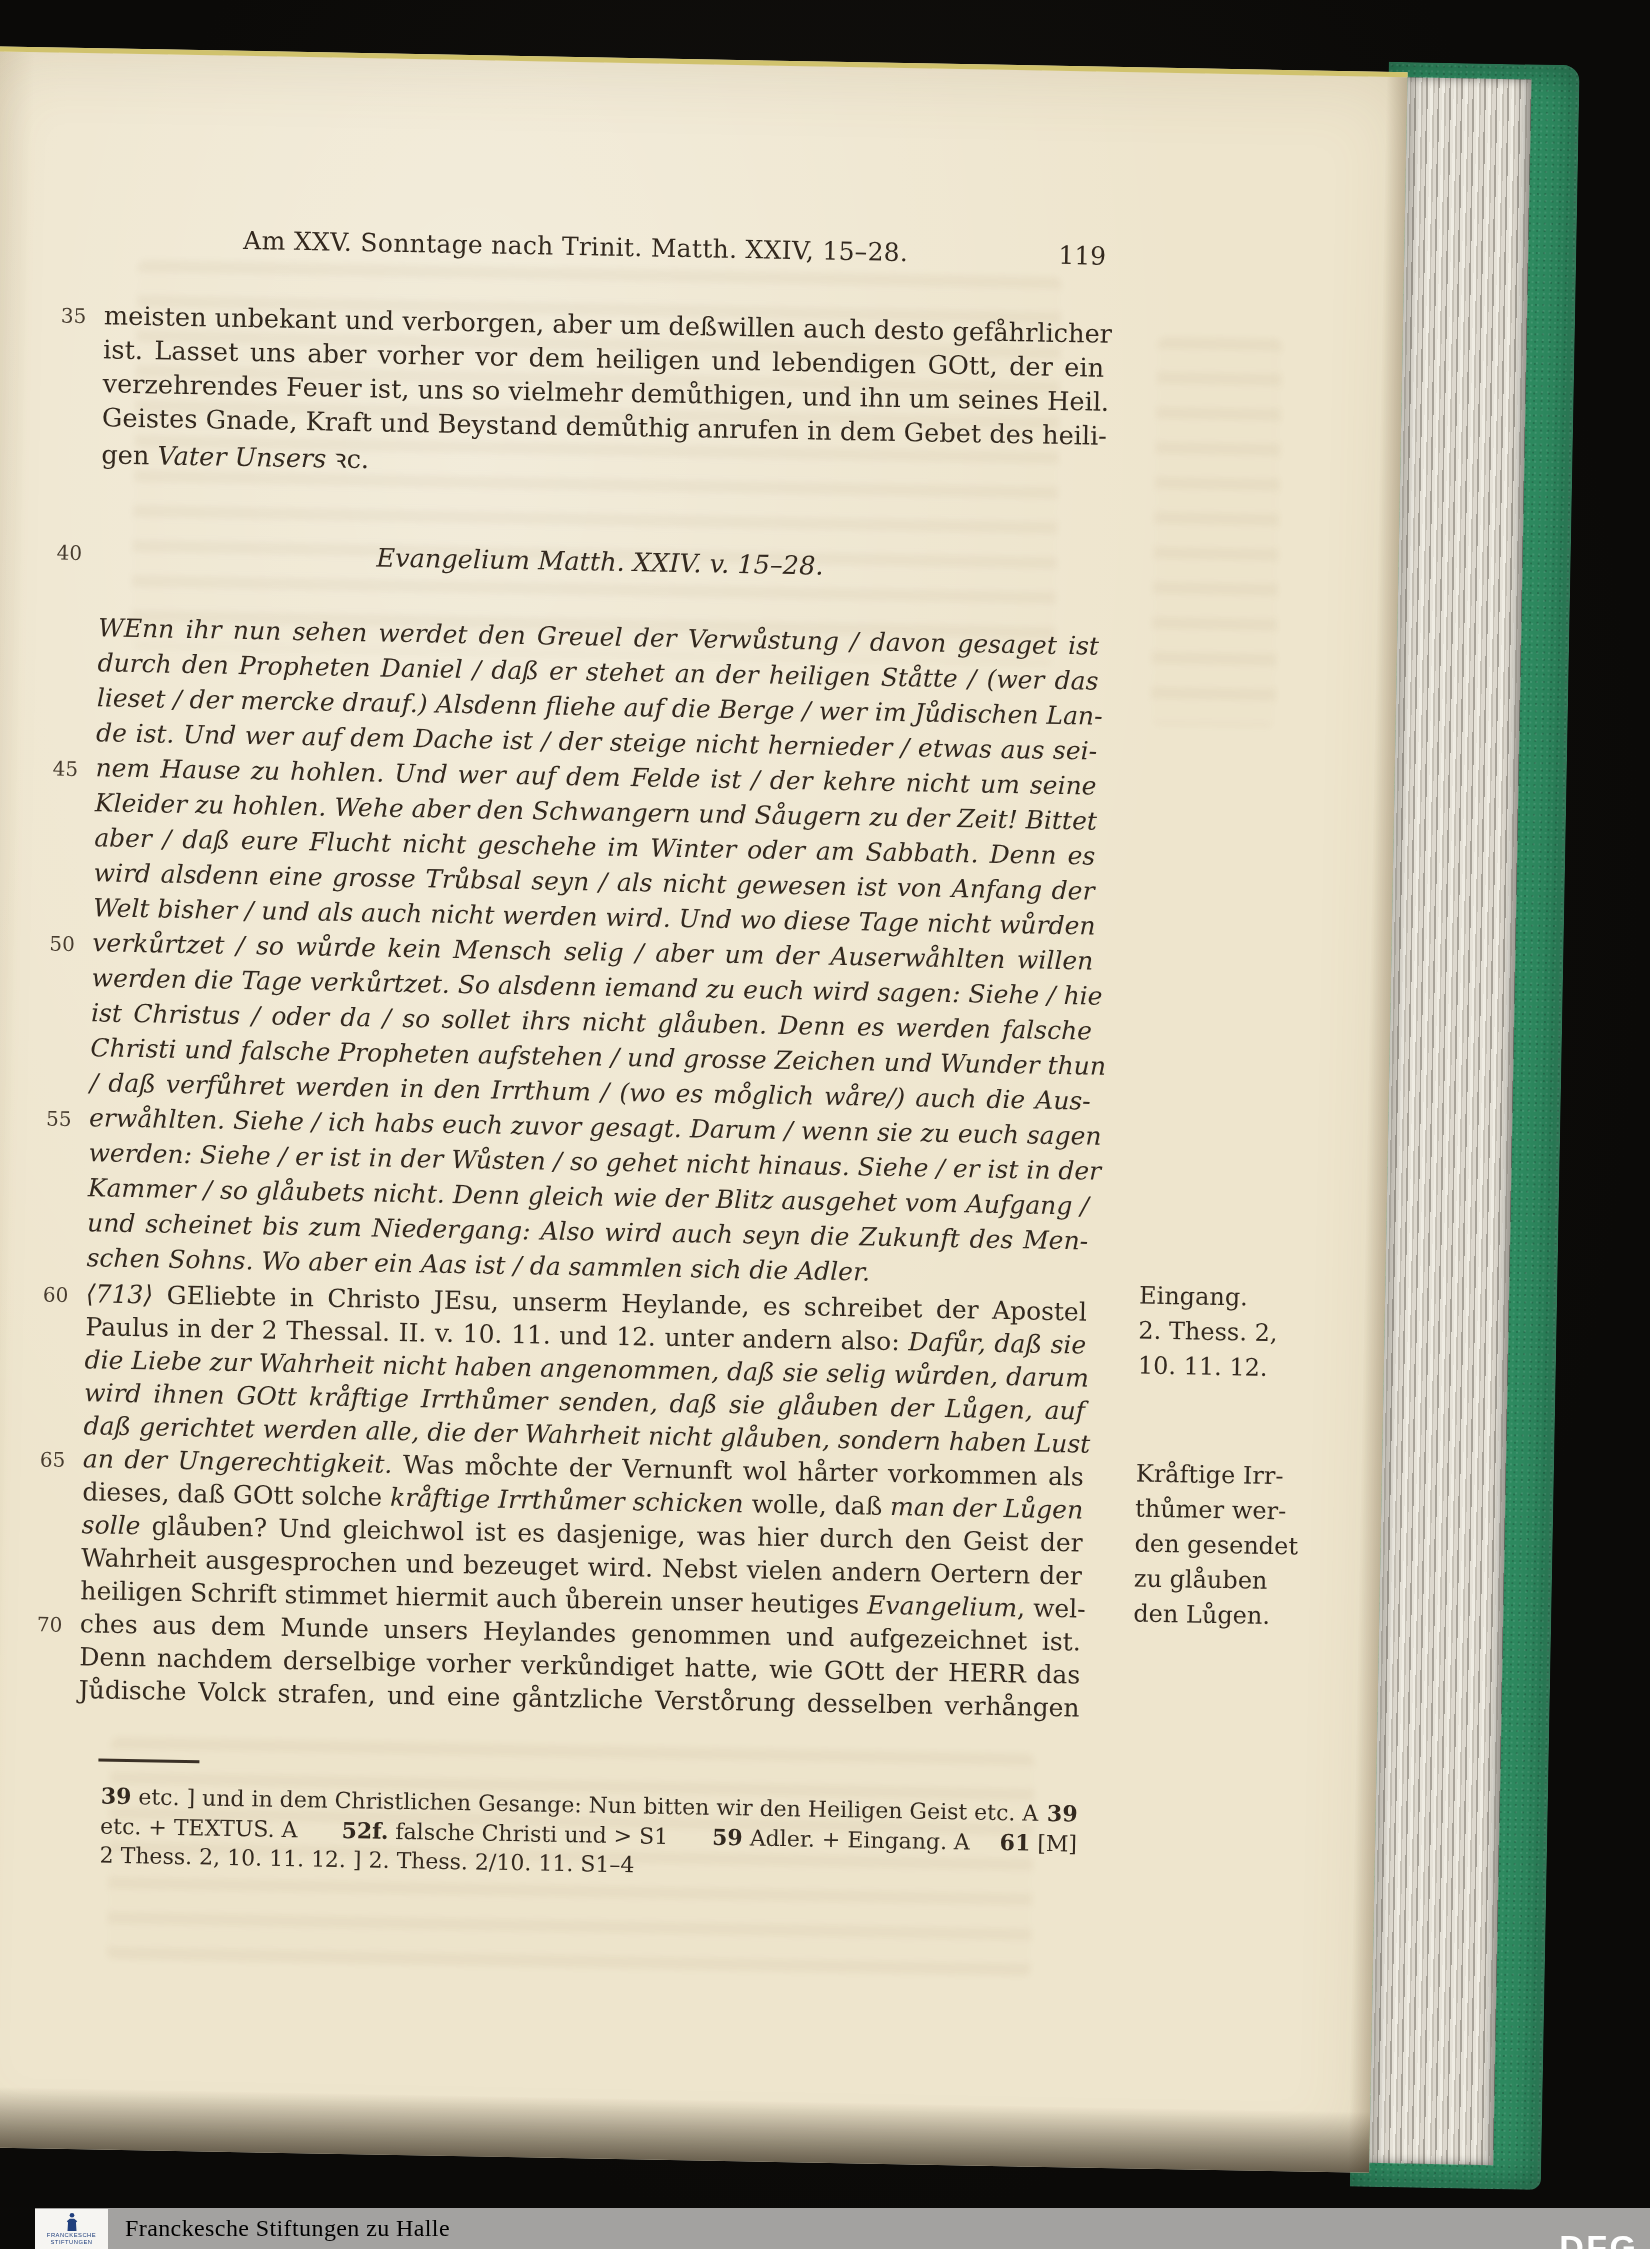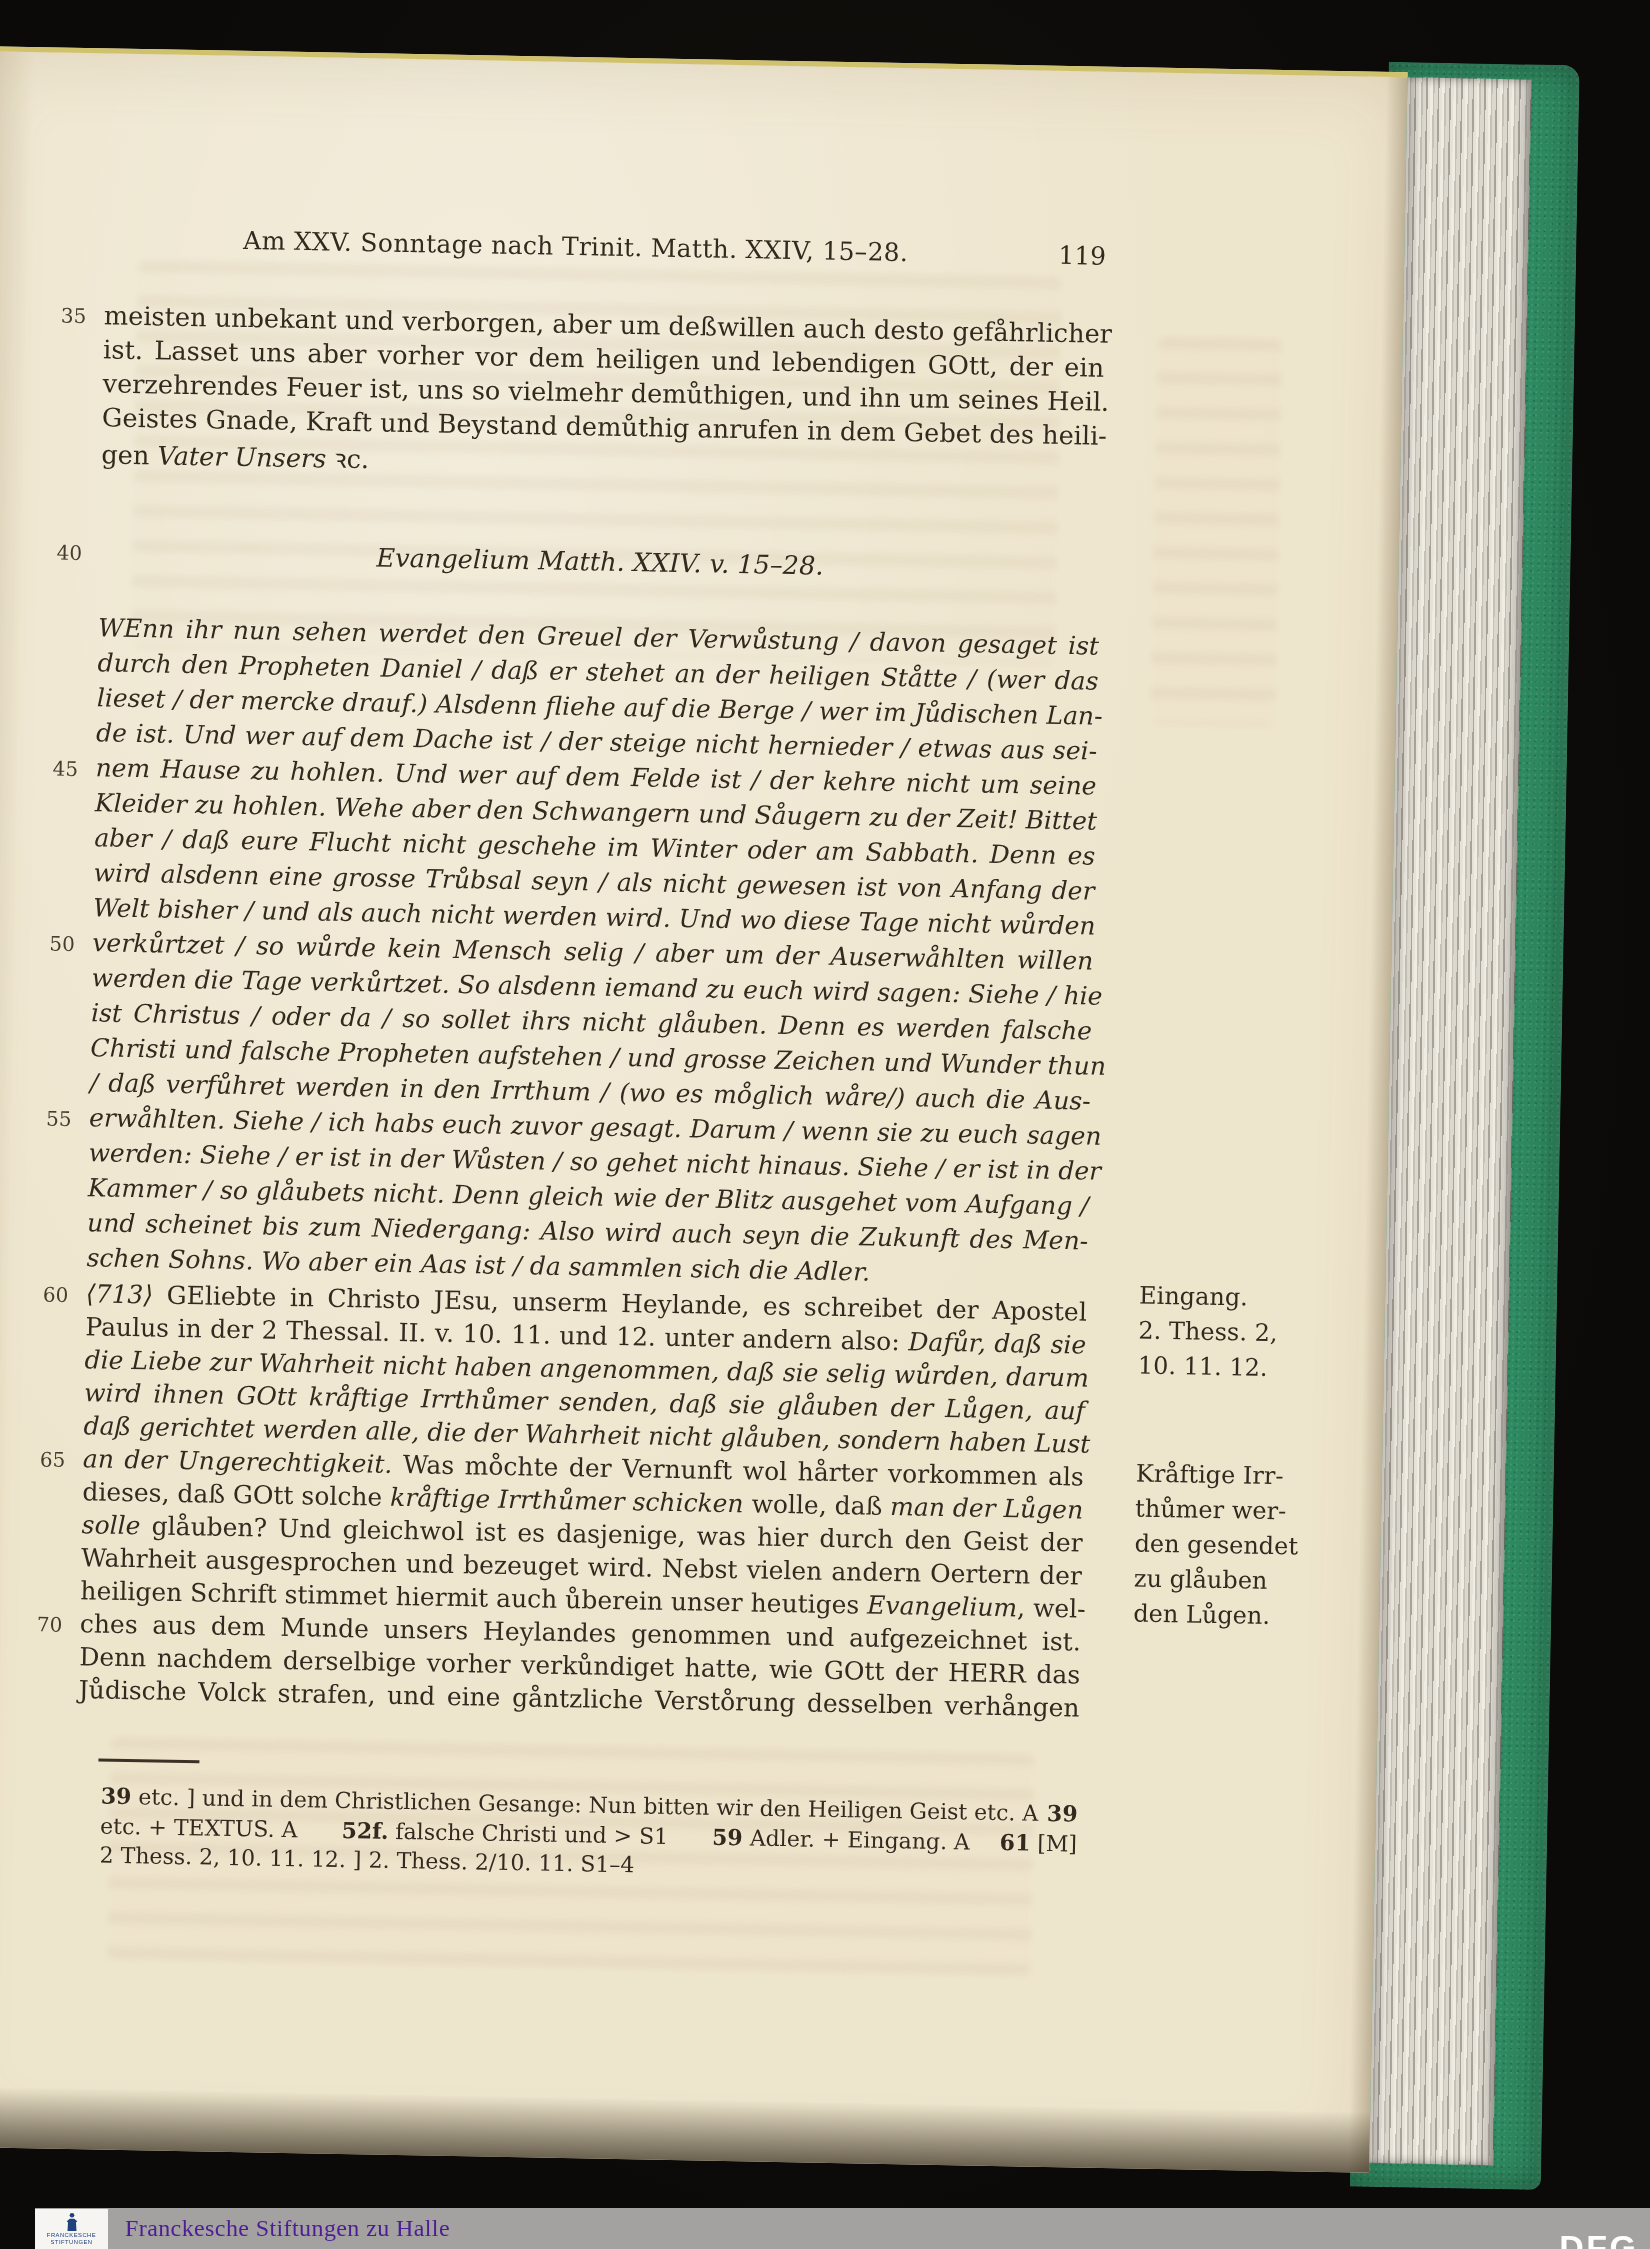--- a/index.html
+++ b/index.html
@@ -54,21 +54,21 @@
   .mn-2{top:1387px;}
   .fn-rule{position:absolute;left:153px;top:1705px;width:101px;height:2.5px;background:#3a3026;z-index:2;}
   .apparatus{position:absolute;left:156px;top:1729px;width:977px;z-index:2;font-size:22px;color:#33291f;}
   .app-line{display:flex;justify-content:space-between;height:30px;white-space:pre;}
   .app-line .b{font-weight:bold;}
   .footer-bar{position:absolute;left:35px;right:0;bottom:0;height:42px;background:#a3a2a0;}
   .logo-box{position:absolute;left:0;top:0.8px;width:73px;height:40px;background:#f6f5f2;
     display:flex;flex-direction:column;align-items:center;justify-content:center;}
   .logo-text{font-family:"Liberation Sans", sans-serif;font-size:5.8px;letter-spacing:0.5px;
     color:#21407e;line-height:6.6px;text-align:center;}
-  .bar-label{position:absolute;left:90px;top:7.4px;color:#4c1d95;font-size:24px;
+  .bar-label{position:absolute;left:90px;top:7.4px;color:#000000;font-size:24px;
     font-family:"Liberation Serif", serif;letter-spacing:0.4px;}
   .dfg{position:absolute;right:11.6px;top:3.3px;color:#ffffff;font-family:"Liberation Sans", sans-serif;
     font-weight:bold;font-size:34px;letter-spacing:2.5px;margin-top:17px;}
 </style>
 </head>
 <body>
 
 <div class="scene">
   <div class="book">
     <div class="cover"></div>

